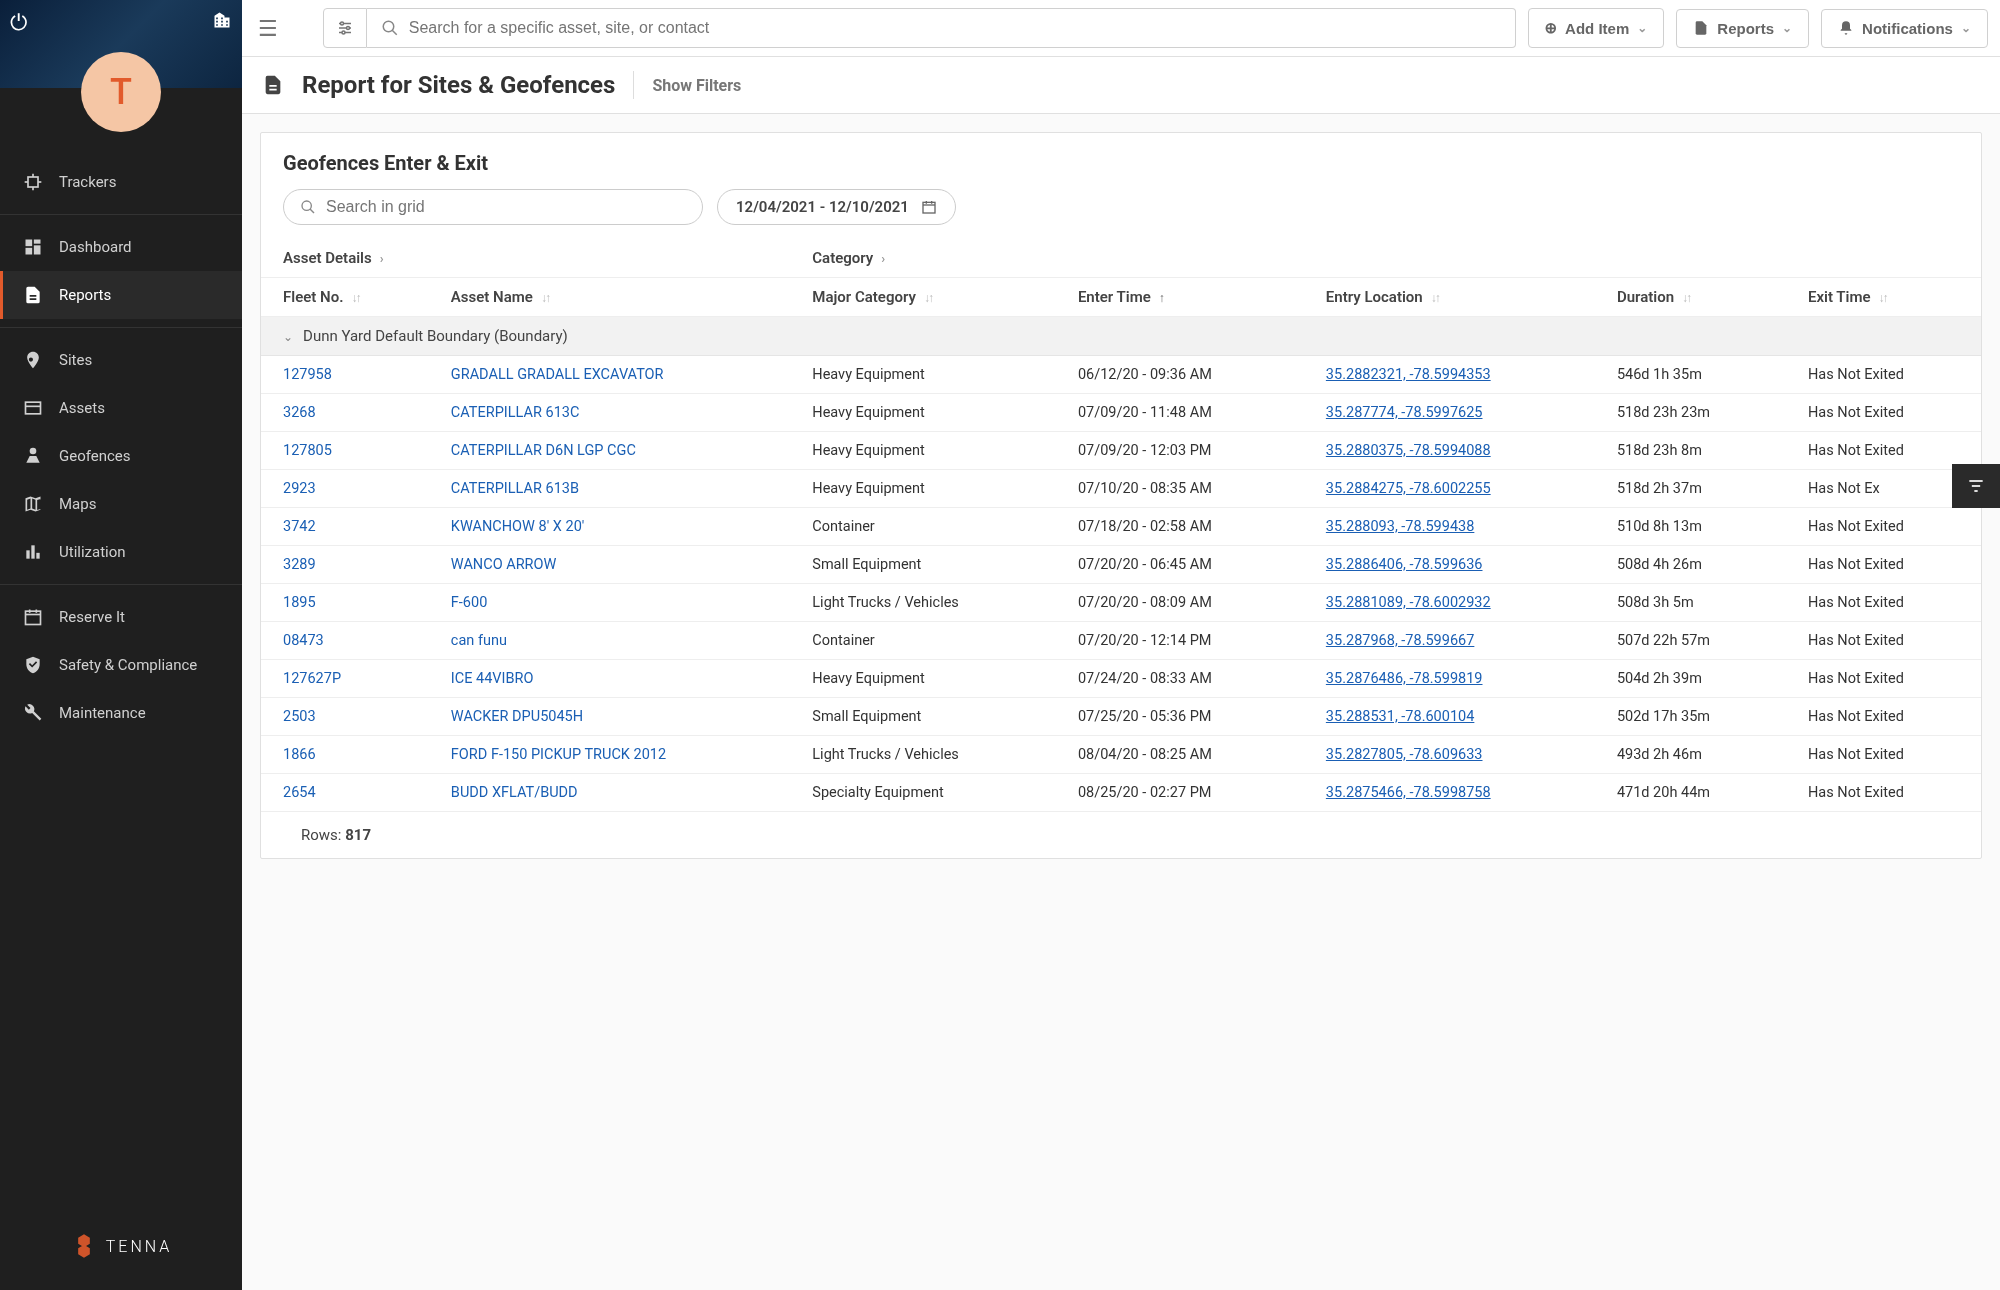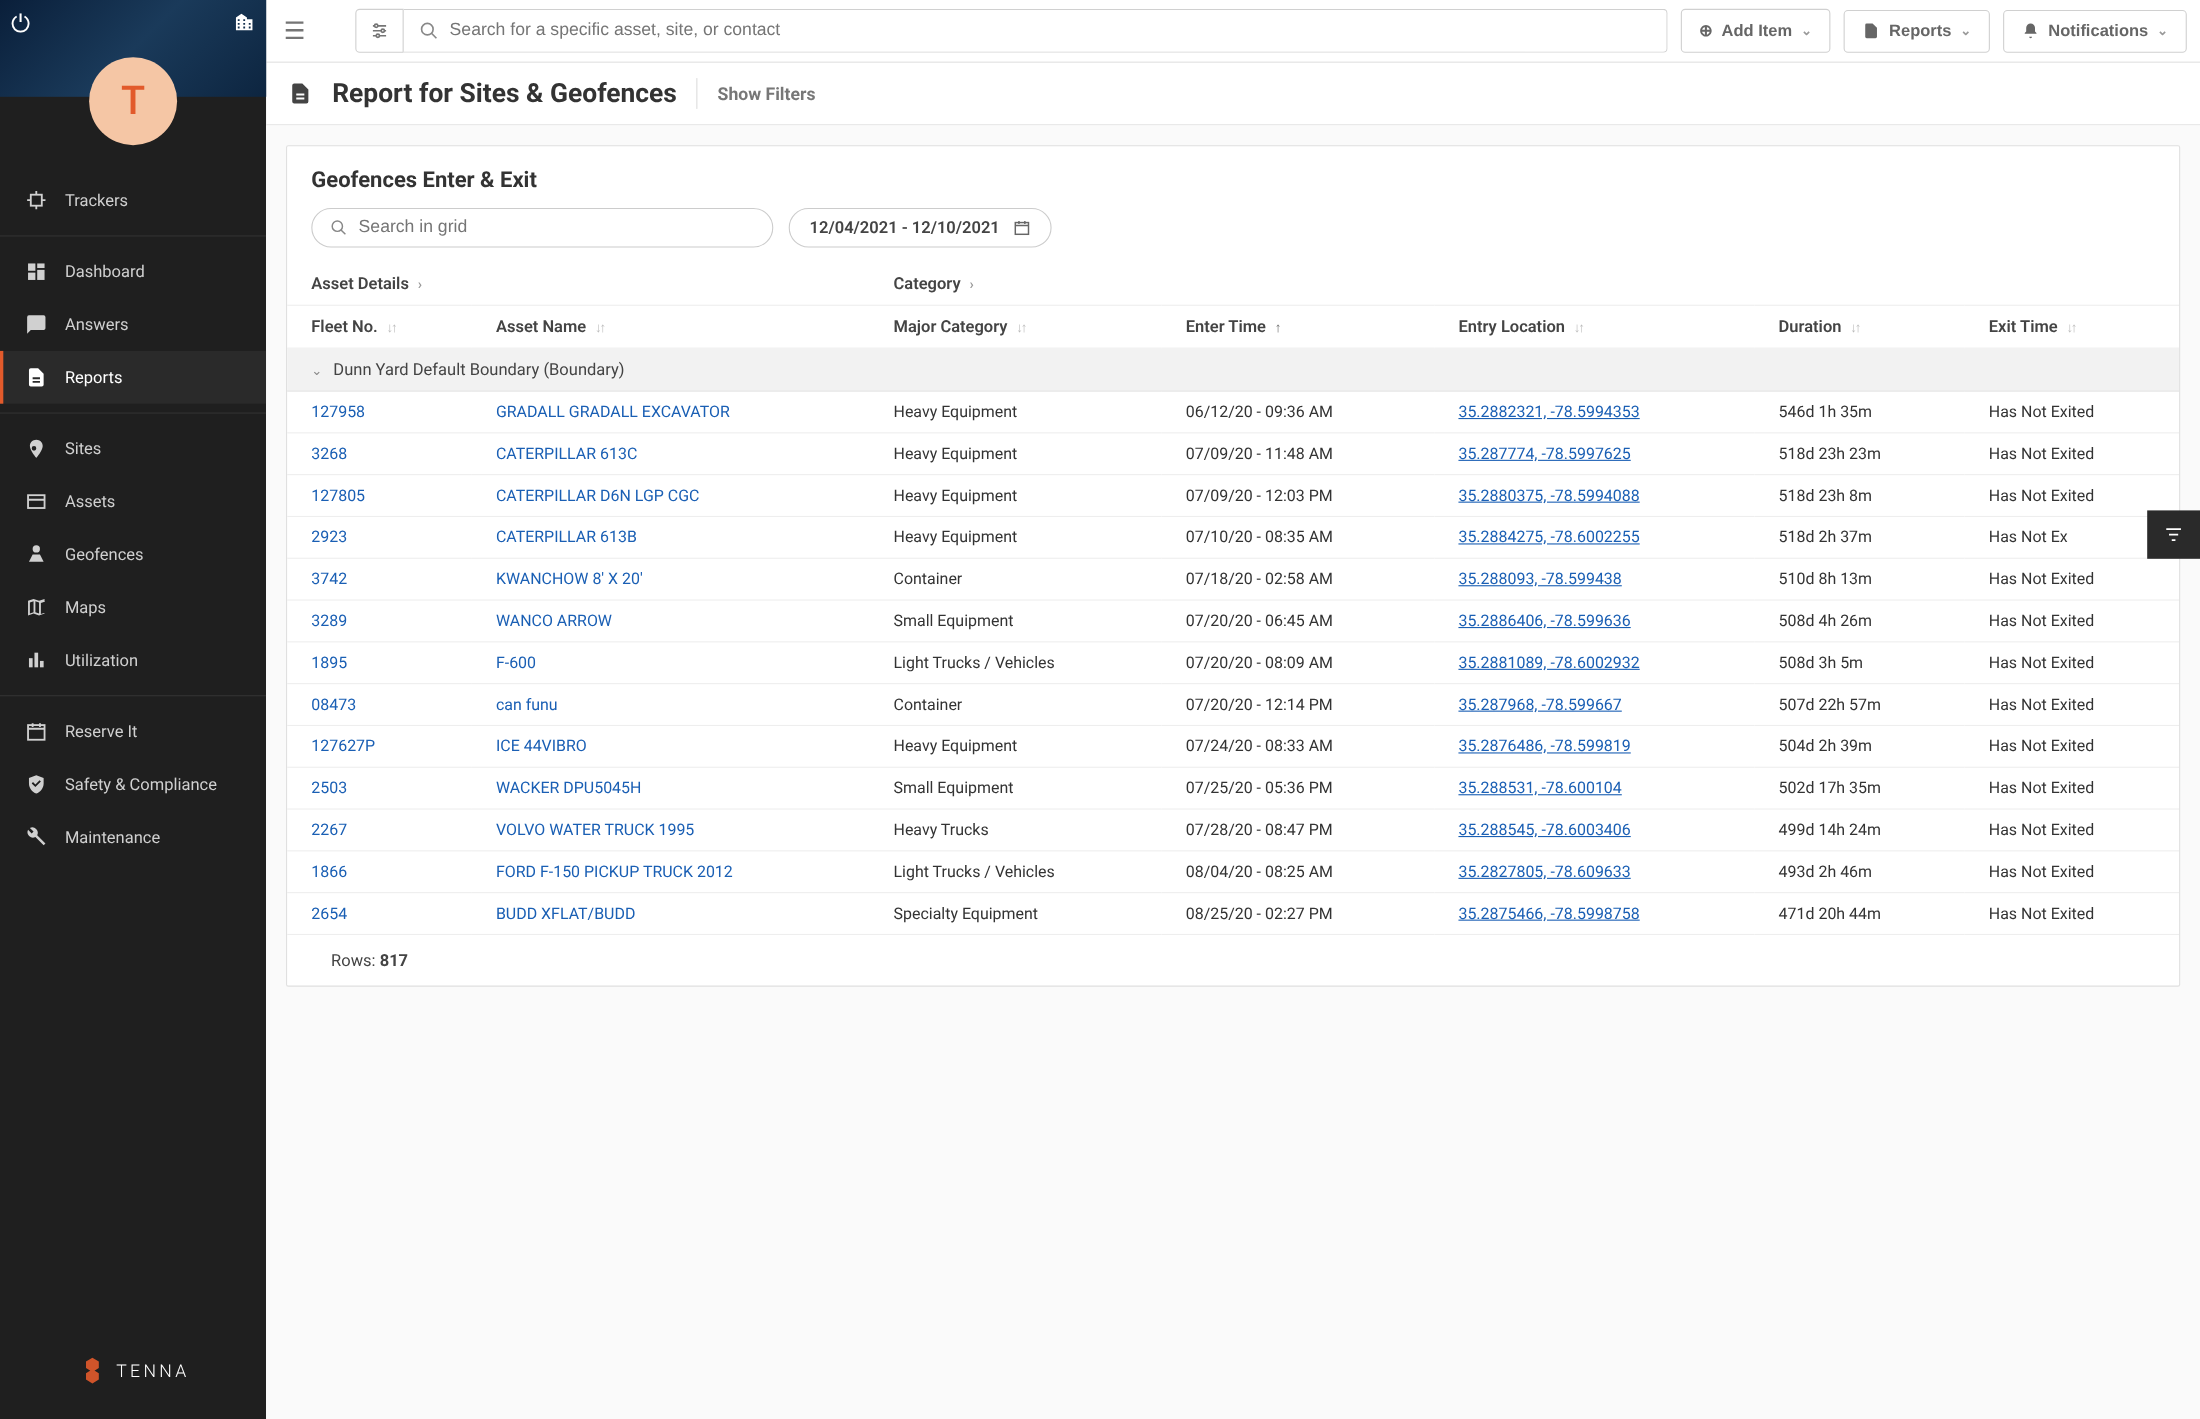--- a/index.html
+++ b/index.html
@@ -105,28 +105,20 @@
       <div class="nav-item">
         <span class="icon">
             <svg width="20" height="20" viewBox="0 0 24 24" fill="currentColor">
               <rect x="3" y="3" width="8" height="8"></rect>
               <rect x="13" y="3" width="8" height="5"></rect>
               <rect x="13" y="10" width="8" height="11"></rect>
               <rect x="3" y="13" width="8" height="8"></rect>
             </svg>
           </span>
         <span>Dashboard</span>
-      </div>
-      <div class="nav-item">
-        <span class="icon">
-            <svg width="20" height="20" viewBox="0 0 24 24" fill="currentColor">
-              <path d="M20 2H4a2 2 0 00-2 2v18l4-4h14a2 2 0 002-2V4a2 2 0 00-2-2z"></path>
-            </svg>
-          </span>
-        <span>Answers</span>
       </div>
       <div class="nav-item active">
         <span class="icon">
             <svg width="20" height="20" viewBox="0 0 24 24" fill="currentColor">
               <path d="M14 2H6a2 2 0 00-2 2v16a2 2 0 002 2h12a2 2 0 002-2V8l-6-6zM8 18v-2h8v2H8zm0-4v-2h8v2H8z"></path>
             </svg>
           </span>
         <span>Reports</span>
       </div>
       <div class="nav-divider"></div>
@@ -413,29 +405,20 @@
                 <tr class="data-row">
                   <td><span class="link">2503</span></td>
                   <td><span class="link">WACKER DPU5045H</span></td>
                   <td>Small Equipment</td>
                   <td>07/25/20 - 05:36 PM</td>
                   <td><span class="link-u">35.288531, -78.600104</span></td>
                   <td>502d 17h 35m</td>
                   <td>Has Not Exited</td>
                 </tr>
                 <tr class="data-row">
-                  <td><span class="link">2267</span></td>
-                  <td><span class="link">VOLVO WATER TRUCK 1995</span></td>
-                  <td>Heavy Trucks</td>
-                  <td>07/28/20 - 08:47 PM</td>
-                  <td><span class="link-u">35.288545, -78.6003406</span></td>
-                  <td>499d 14h 24m</td>
-                  <td>Has Not Exited</td>
-                </tr>
-                <tr class="data-row">
                   <td><span class="link">1866</span></td>
                   <td><span class="link">FORD F-150 PICKUP TRUCK 2012</span></td>
                   <td>Light Trucks / Vehicles</td>
                   <td>08/04/20 - 08:25 AM</td>
                   <td><span class="link-u">35.2827805, -78.609633</span></td>
                   <td>493d 2h 46m</td>
                   <td>Has Not Exited</td>
                 </tr>
                 <tr class="data-row">
                   <td><span class="link">2654</span></td>

